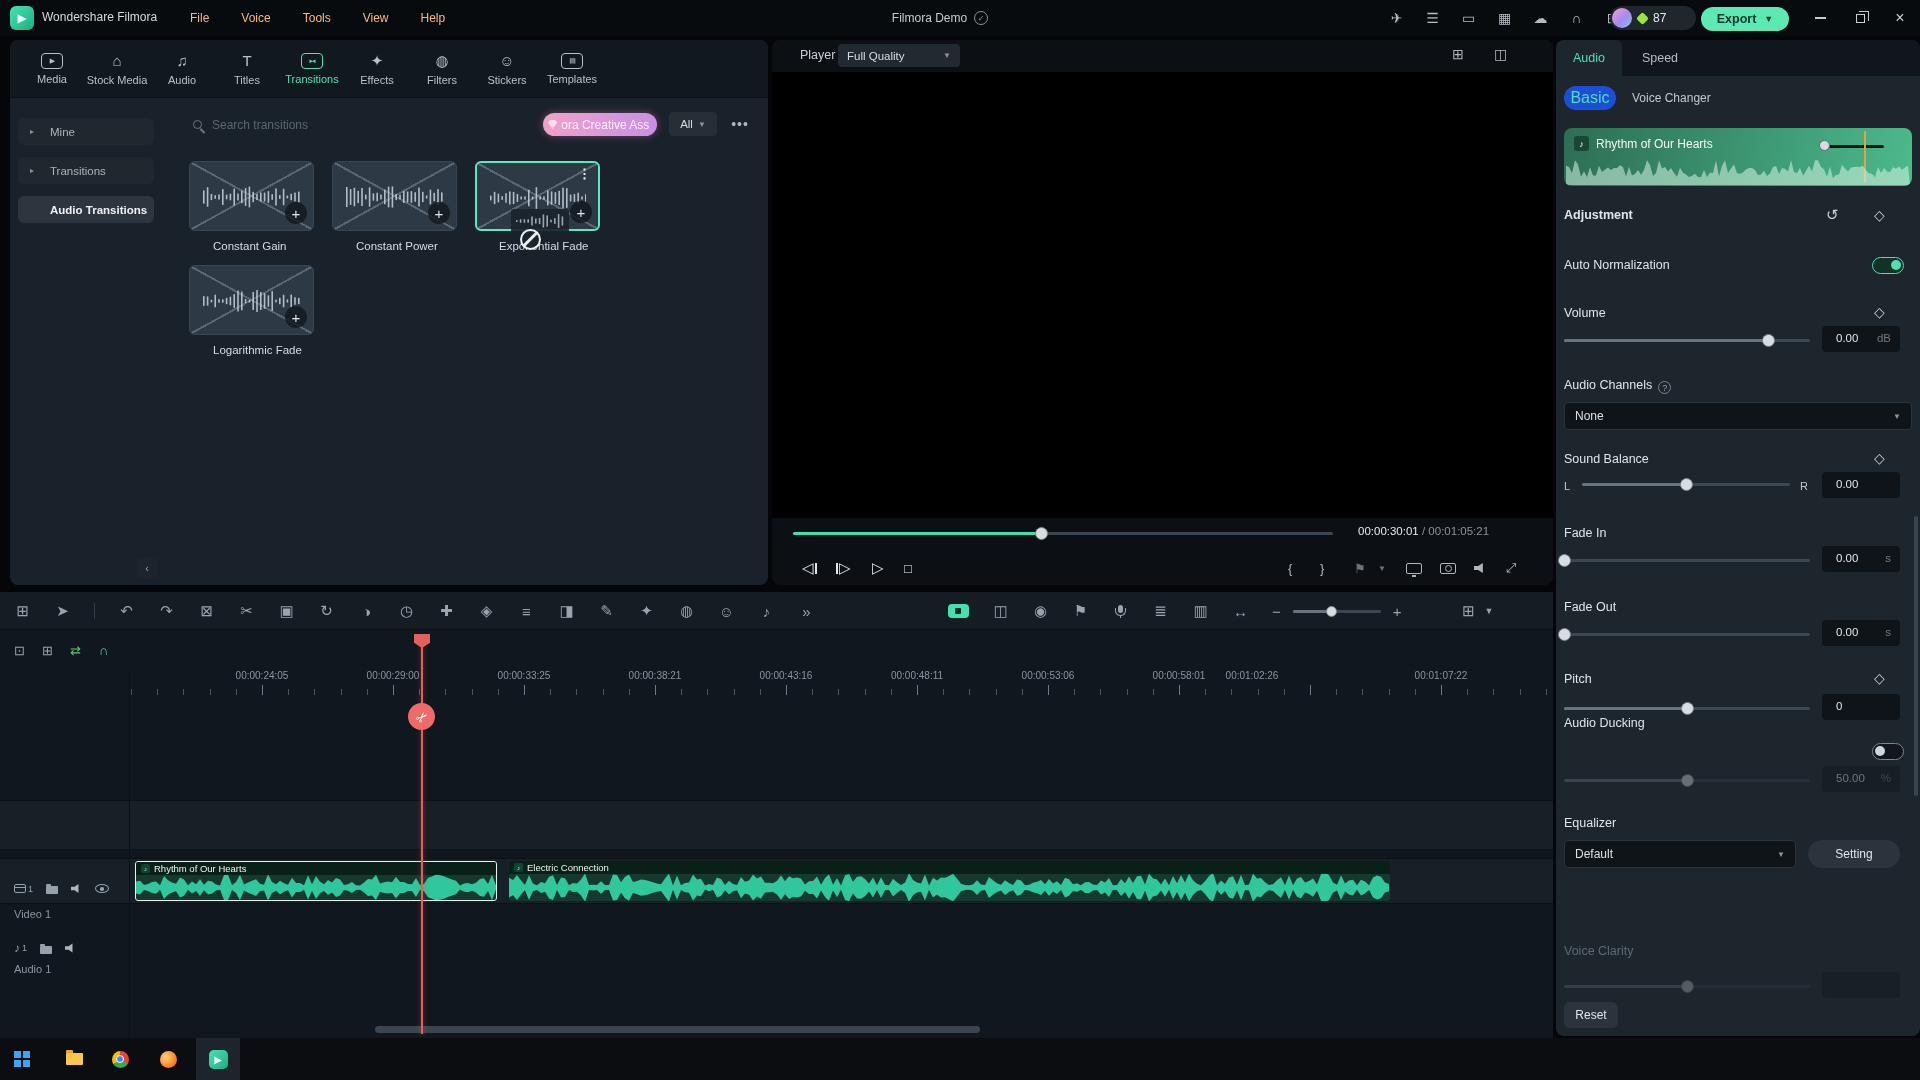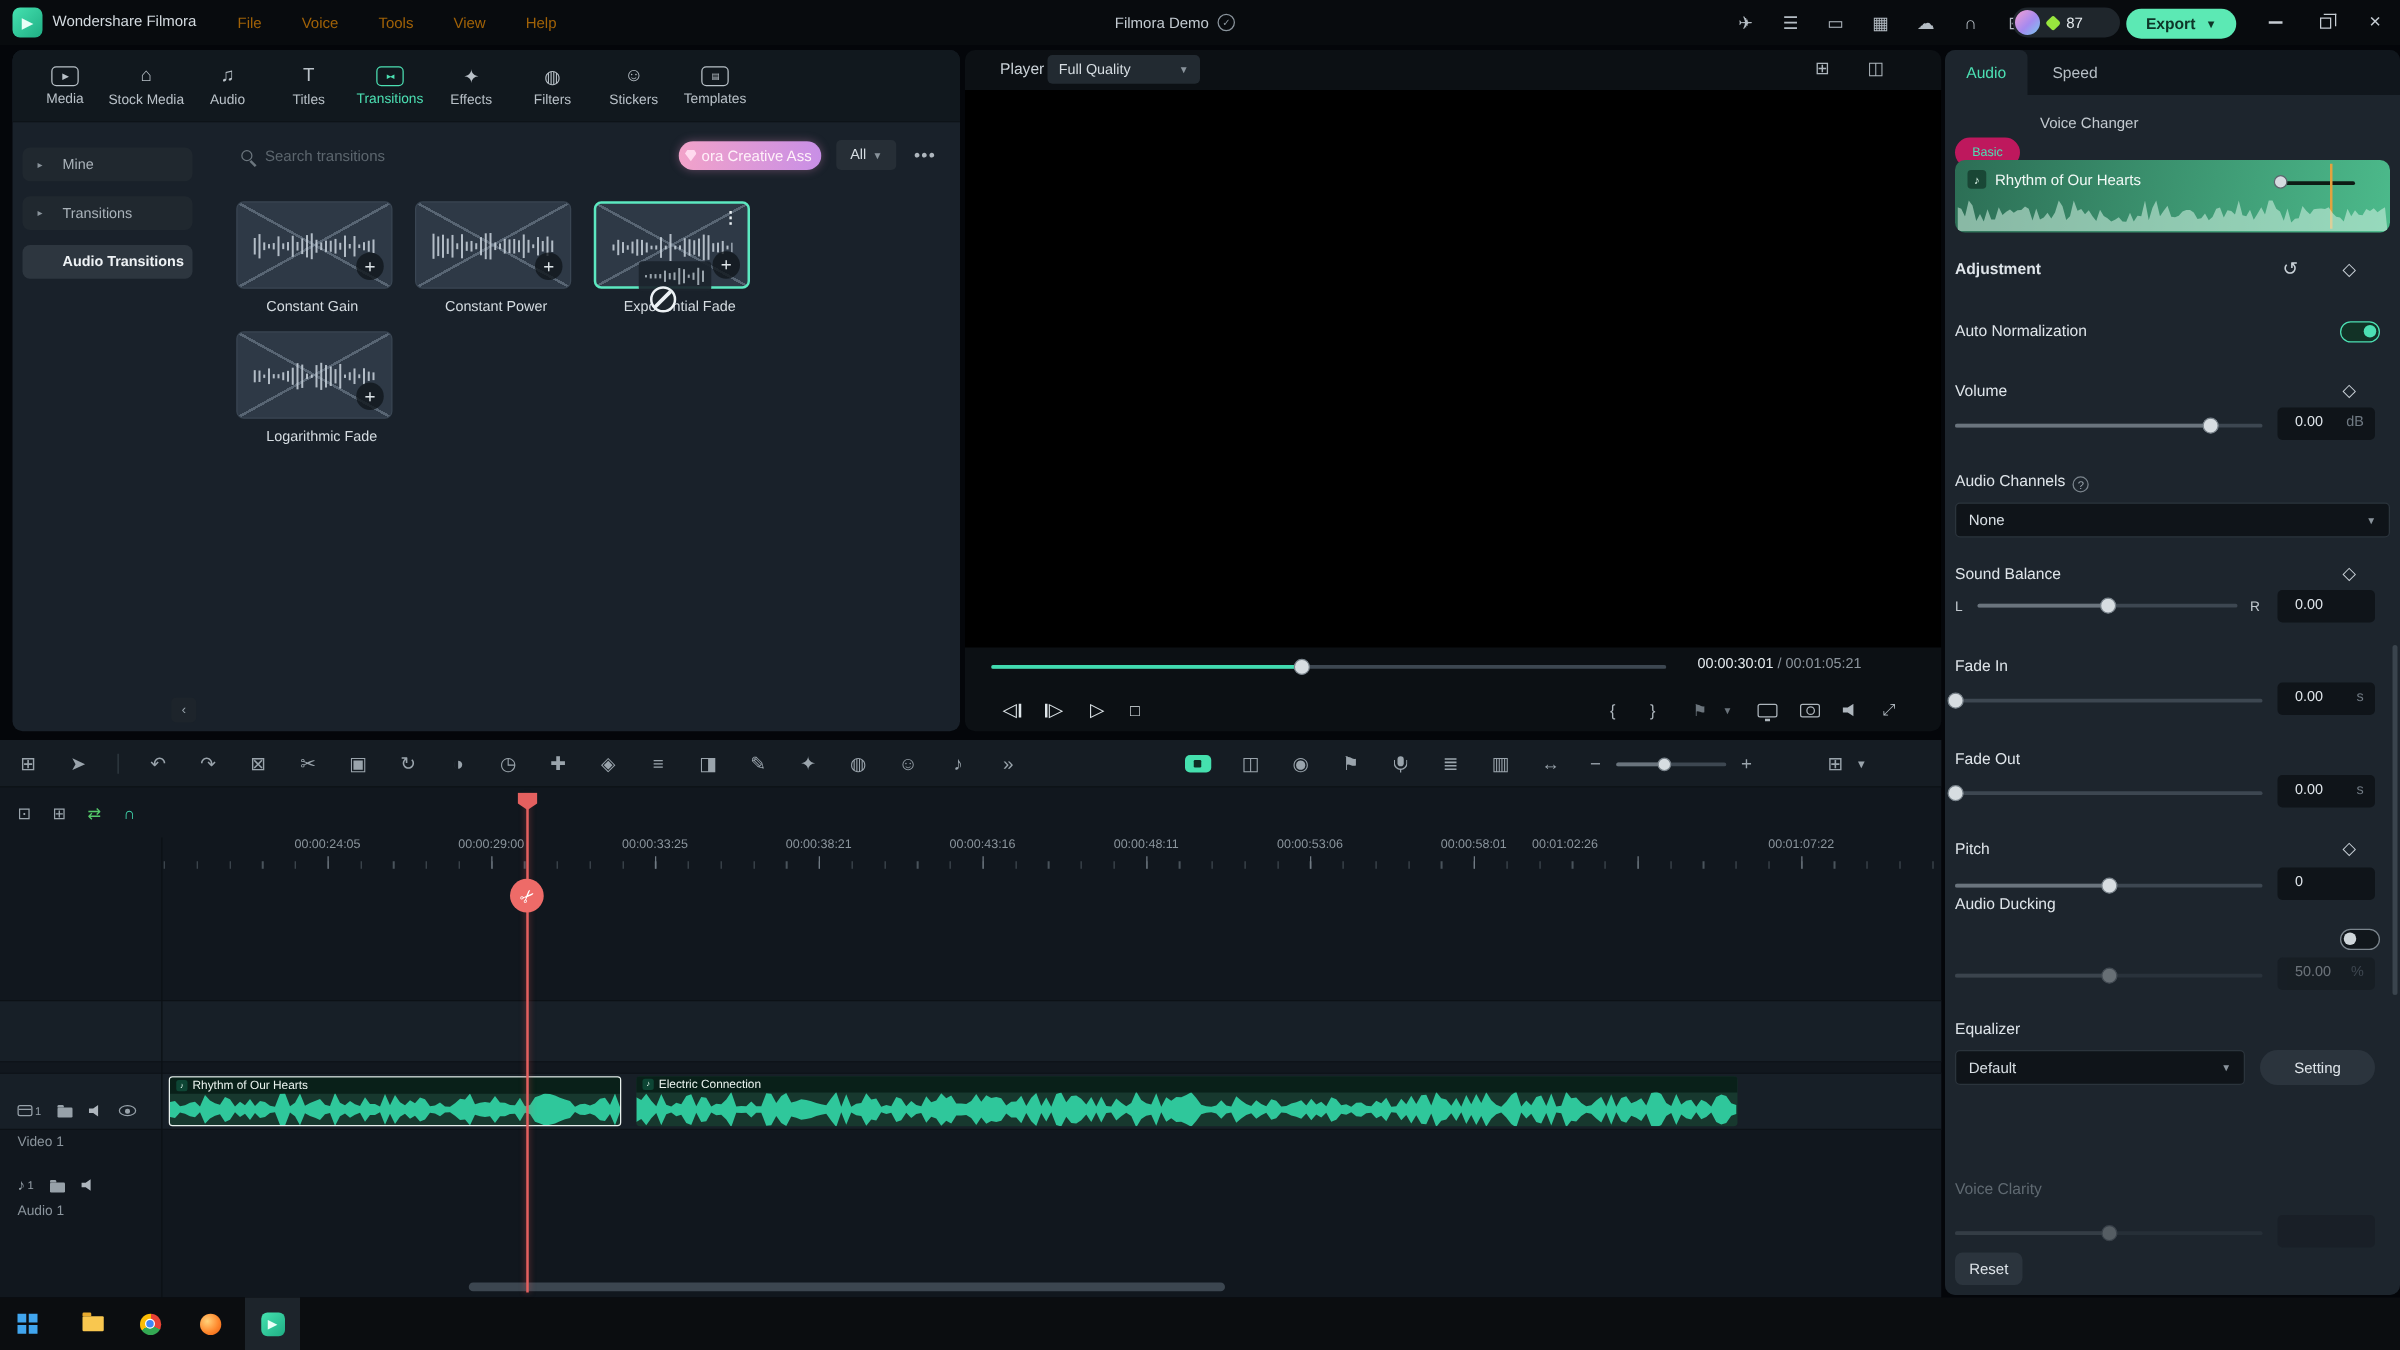--- a/index.html
+++ b/index.html
@@ -4,21 +4,21 @@
 <style>
   * { margin:0; padding:0; box-sizing:border-box; font-family:"Liberation Sans", sans-serif; }
   html,body { width:1920px; height:1080px; background:#04060a; overflow:hidden; }
   #app { position:relative; width:1920px; height:1080px; background:#04060a; color:#dfe5ea; }
 
   
   #titlebar { position:absolute; left:0; top:0; width:1920px; height:36px; background:#080b0e; display:flex; align-items:center; }
   #app-logo { position:absolute; left:10px; top:6px; width:24px; height:24px; border-radius:6px; background:linear-gradient(135deg,#45e2b0,#1fae84); display:flex; align-items:center; justify-content:center; color:#eafff7; font-size:12px; }
   #app-name { position:absolute; left:42px; top:10px; font-size:12px; color:#d4dbe0; }
   #menu-row { position:absolute; left:186px; top:0; height:36px; display:flex; align-items:center; gap:24px; }
-  .menu-item { font-size:12px; color:#a16207; padding:4px 4px; cursor:default; }
+  .menu-item { font-size:12px; color:#fdba74; padding:4px 4px; cursor:default; }
   #project-title-wrap { position:absolute; left:840px; top:0; width:200px; height:36px; display:flex; align-items:center; justify-content:center; gap:7px; }
   #project-title { font-size:12px; color:#c3cbd1; }
   .check-circle { width:14px; height:14px; border:1.2px solid #8a949c; border-radius:50%; font-size:8px; color:#8a949c; display:flex; align-items:center; justify-content:center; }
   #tb-icon-row { position:absolute; left:1388px; top:0; height:36px; display:flex; align-items:center; gap:19px; }
   .tb-icon { position:relative; width:17px; text-align:center; font-size:14px; color:#b4bcc3; }
   .tb-icon.dot::after { content:''; position:absolute; top:-2px; right:-3px; width:5px; height:5px; border-radius:50%; background:#e85454; }
   #account-pill { position:absolute; left:1610px; top:6px; width:86px; height:24px; background:#1f262c; border-radius:13px; display:flex; align-items:center; padding:0 8px 0 2px; gap:6px; }
   #avatar { width:20px; height:20px; border-radius:50%; background:linear-gradient(135deg,#f59fd2,#a58af0 55%,#79c8f0); }
   #gem { width:9px; height:9px; background:#98e53e; border-radius:2px; transform:rotate(45deg); }
   #points { font-size:12px; color:#e3e9ed; }
@@ -97,21 +97,21 @@
   .icon-camera { position:relative; width:16px; height:11px; border:1.5px solid #aeb6bd; border-radius:2px; }
   .icon-camera::after { content:''; position:absolute; left:4px; top:1.5px; width:5px; height:5px; border:1.3px solid #aeb6bd; border-radius:50%; }
   .icon-speaker { width:13px; height:11px; background:#aeb6bd; clip-path:polygon(0 32%, 32% 32%, 68% 4%, 68% 96%, 32% 68%, 0 68%); }
 
   
   #rp-tabstrip { position:absolute; left:0; top:0; width:364px; height:36px; background:#10161c; }
   #rp-body { position:absolute; left:0; top:36px; width:364px; height:960px; background:#1d252d; }
   .rp-tab { position:absolute; top:0; height:36px; display:flex; align-items:center; justify-content:center; font-size:12.5px; }
   #rp-tab-audio { left:0; width:66px; background:#1d252d; border-radius:6px 6px 0 0; color:#4ce0b3; }
   #rp-tab-speed { left:72px; width:64px; color:#b6bec5; }
-  #subtab-basic { position:absolute; left:8px; top:10px; width:52px; height:24px; border-radius:12px; background:#be185d; color:#4ce0b3; font-size:10px; display:flex; align-items:center; justify-content:center;margin-top:24px; }
+  #subtab-basic { position:absolute; left:8px; top:10px; width:52px; height:24px; border-radius:12px; background:#1d4ed8; color:#4ce0b3; font-size:16px; display:flex; align-items:center; justify-content:center; }
   #subtab-voice { position:absolute; left:76px; top:15px; font-size:12px; color:#c2c9cf; }
   #rp-preview { position:absolute; left:8px; top:52px; width:348px; height:58px; border-radius:8px; background:linear-gradient(100deg,#2c6e55,#4cba8b); overflow:hidden; }
   #rp-preview .note-box { position:absolute; left:10px; top:8px; width:15px; height:15px; border-radius:3px; background:rgba(10,35,26,.55); color:#eafff5; font-size:9px; display:flex; align-items:center; justify-content:center; }
   #rp-clip-name { position:absolute; left:32px; top:9px; font-size:12px; color:#f2f9f6; }
   #rp-mini-slider { position:absolute; left:262px; top:17px; width:58px; height:3px; background:#0d1b14; border-radius:2px; }
   #rp-mini-knob { position:absolute; left:255px; top:12px; width:11px; height:11px; border-radius:50%; background:#d5dbe0; border:1px solid #5c6particular66e; border:1px solid #5c666e; }
   #rp-orange-line { position:absolute; left:300px; top:3px; width:2px; height:52px; background:#e3a23f; }
   #preview-wave { position:absolute; left:2px; bottom:1px; width:344px; height:26px; }
   .rp-section-label { position:absolute; left:8px; font-size:12.5px; color:#dfe5ea; }
   .rp-dim { color:#5f6971; }

